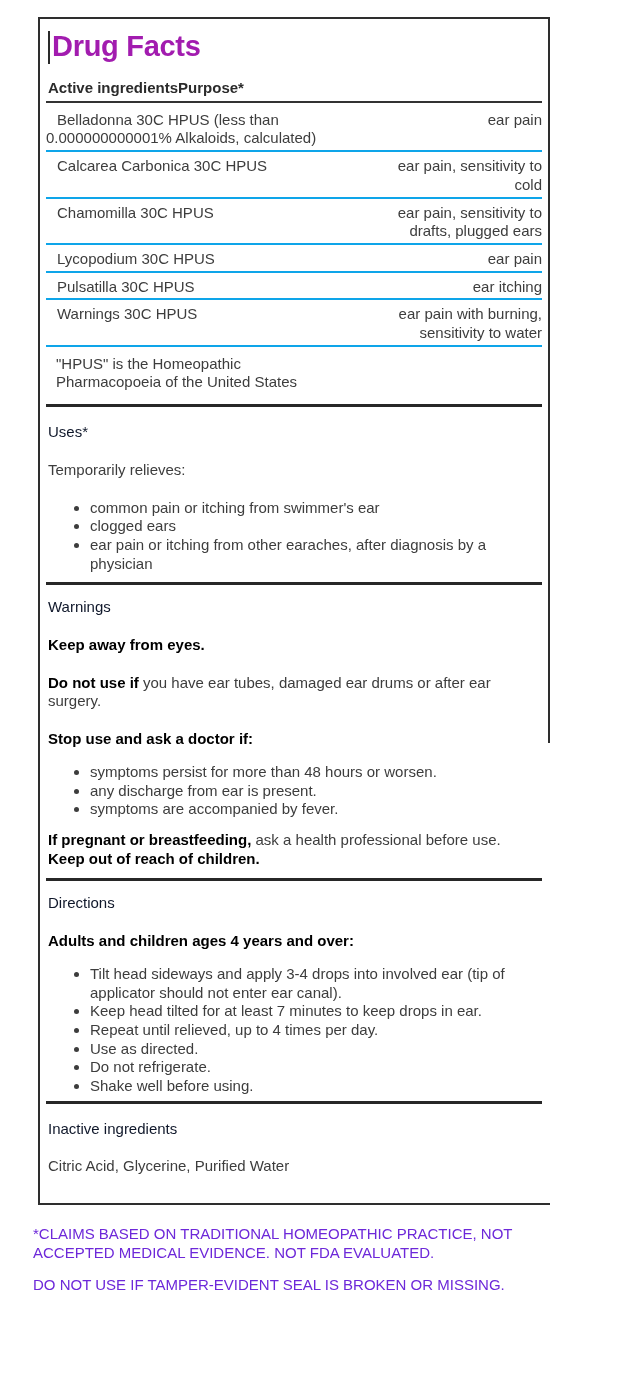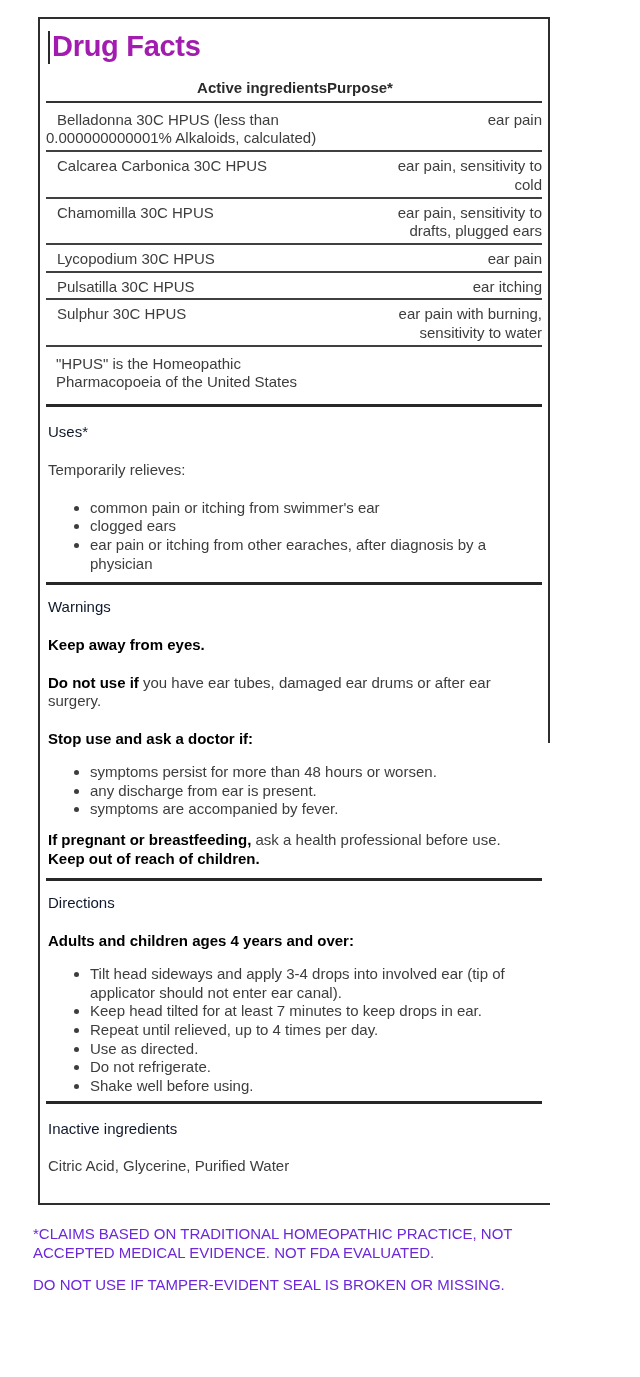--- a/index.html
+++ b/index.html
@@ -15,24 +15,24 @@
     position:relative;margin:17px 0 0 38px;width:512px;box-sizing:border-box;
     border:2px solid #2e2e2e;border-right:none;
     padding:0 8px 0 6px;background:#fff;
   }
   .right-edge{position:absolute;top:0;right:0;width:2px;height:724px;background:#2e2e2e;}
 
   .title-row{display:flex;align-items:flex-start;margin:10px 0 0 2px;}
   .caret{display:inline-block;width:2px;height:33px;background:#2a2a2a;margin:2px 2px 0 0;}
   .title{font-size:29px;line-height:35px;font-weight:bold;color:#a21caf;letter-spacing:-0.3px;}
 
-  .tbl-head{display:flex;justify-content:center;margin-top:15px;padding:0 0 3px 2px;
+  .tbl-head{display:flex;justify-content:flex-start;margin-top:15px;padding:0 0 3px 2px;
     font-weight:bold;color:#2b2b2b;border-bottom:2px solid #333333;}
   .row{display:flex;justify-content:space-between;align-items:flex-start;
-    padding:5px 0 2px;border-bottom:2px solid #404040;}
+    padding:5px 0 2px;border-bottom:2px solid #0ea5e9;}
   .row.first{padding-top:8px;}
   .ing{width:300px;text-indent:11px;}
   .purpose{width:172px;text-align:right;}
 
   .footnote{padding:8px 0 12px 10px;}
   .footnote span{display:block;}
 
   .divider{border:0;border-top:3px solid #272727;margin:0;}
 
   h3{font-size:15px;color:#0f172a;margin:0;padding-left:2px;font-weight:normal;}
@@ -89,21 +89,21 @@
     </div>
     <div class="row">
       <span class="ing">Lycopodium 30C HPUS</span>
       <span class="purpose">ear pain</span>
     </div>
     <div class="row">
       <span class="ing">Pulsatilla 30C HPUS</span>
       <span class="purpose">ear itching</span>
     </div>
     <div class="row">
-      <span class="ing">Sulphur 30C HPUS</span>
+      <span class="ing">Warnings 30C HPUS</span>
       <span class="purpose">ear pain with burning, sensitivity to water</span>
     </div>
 
     <div class="footnote">
       <span>"HPUS" is the Homeopathic</span>
       <span>Pharmacopoeia of the United States</span>
     </div>
 
     <hr class="divider">
 

